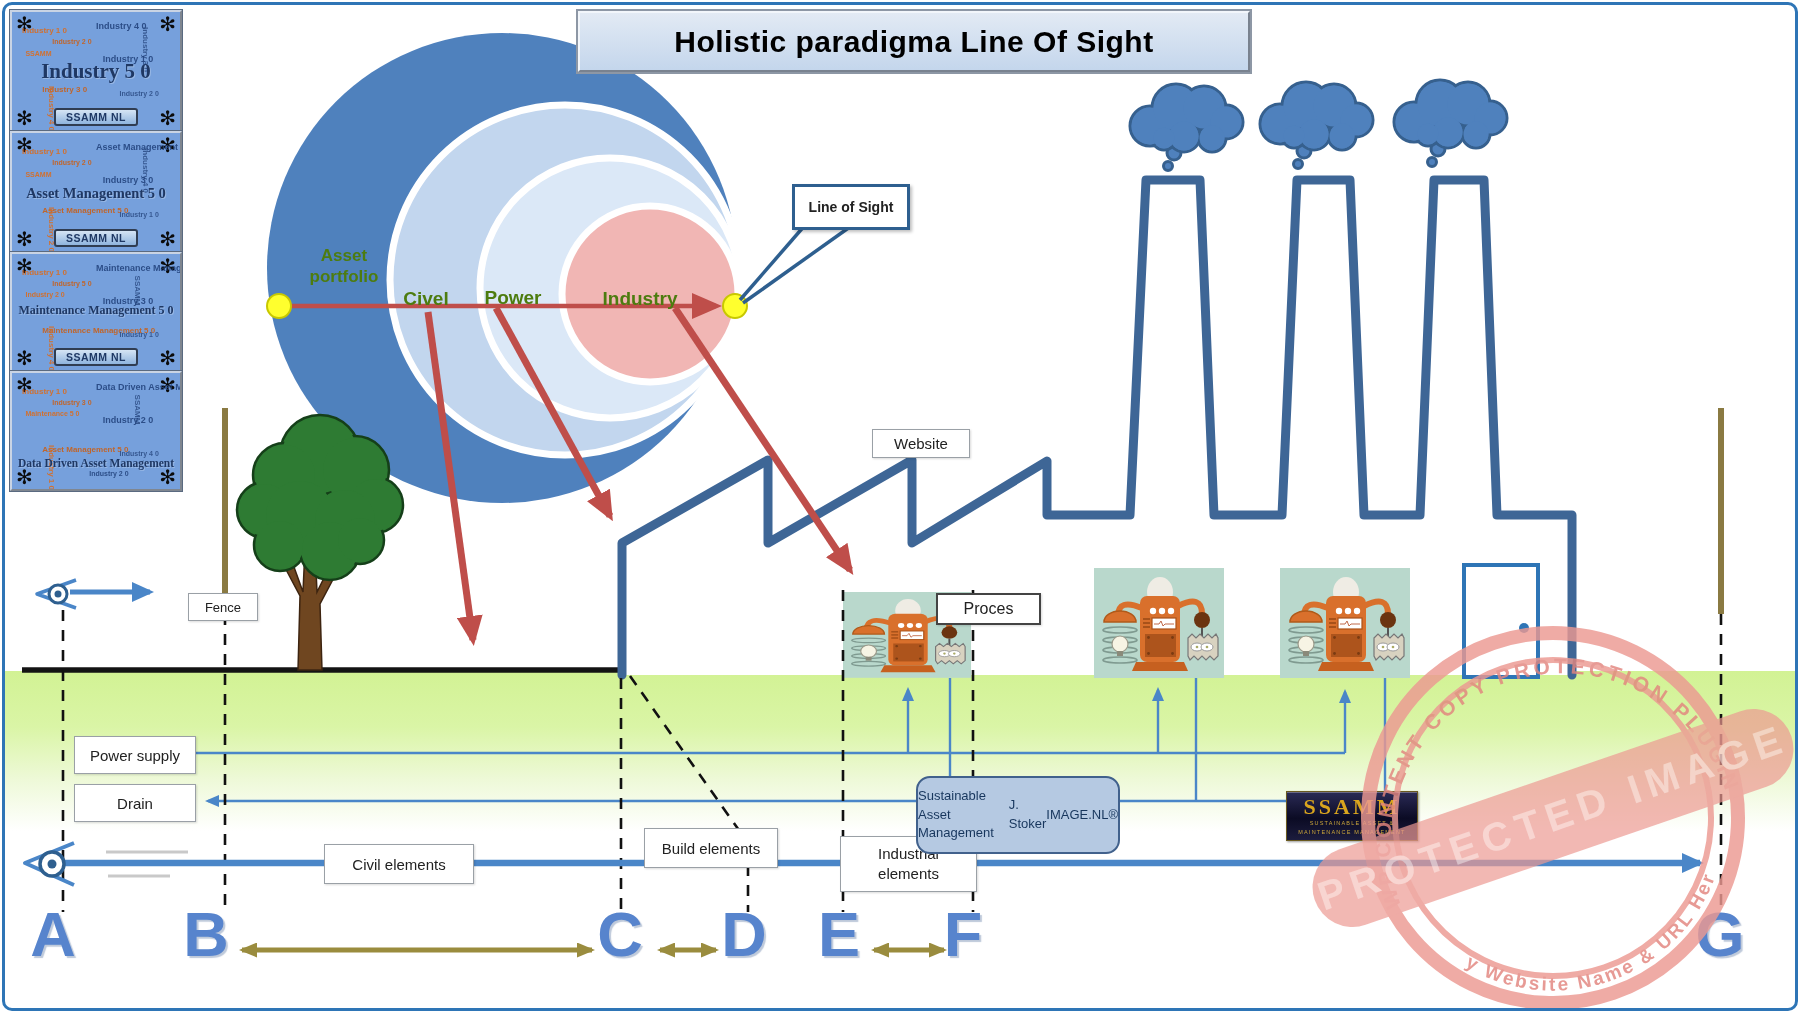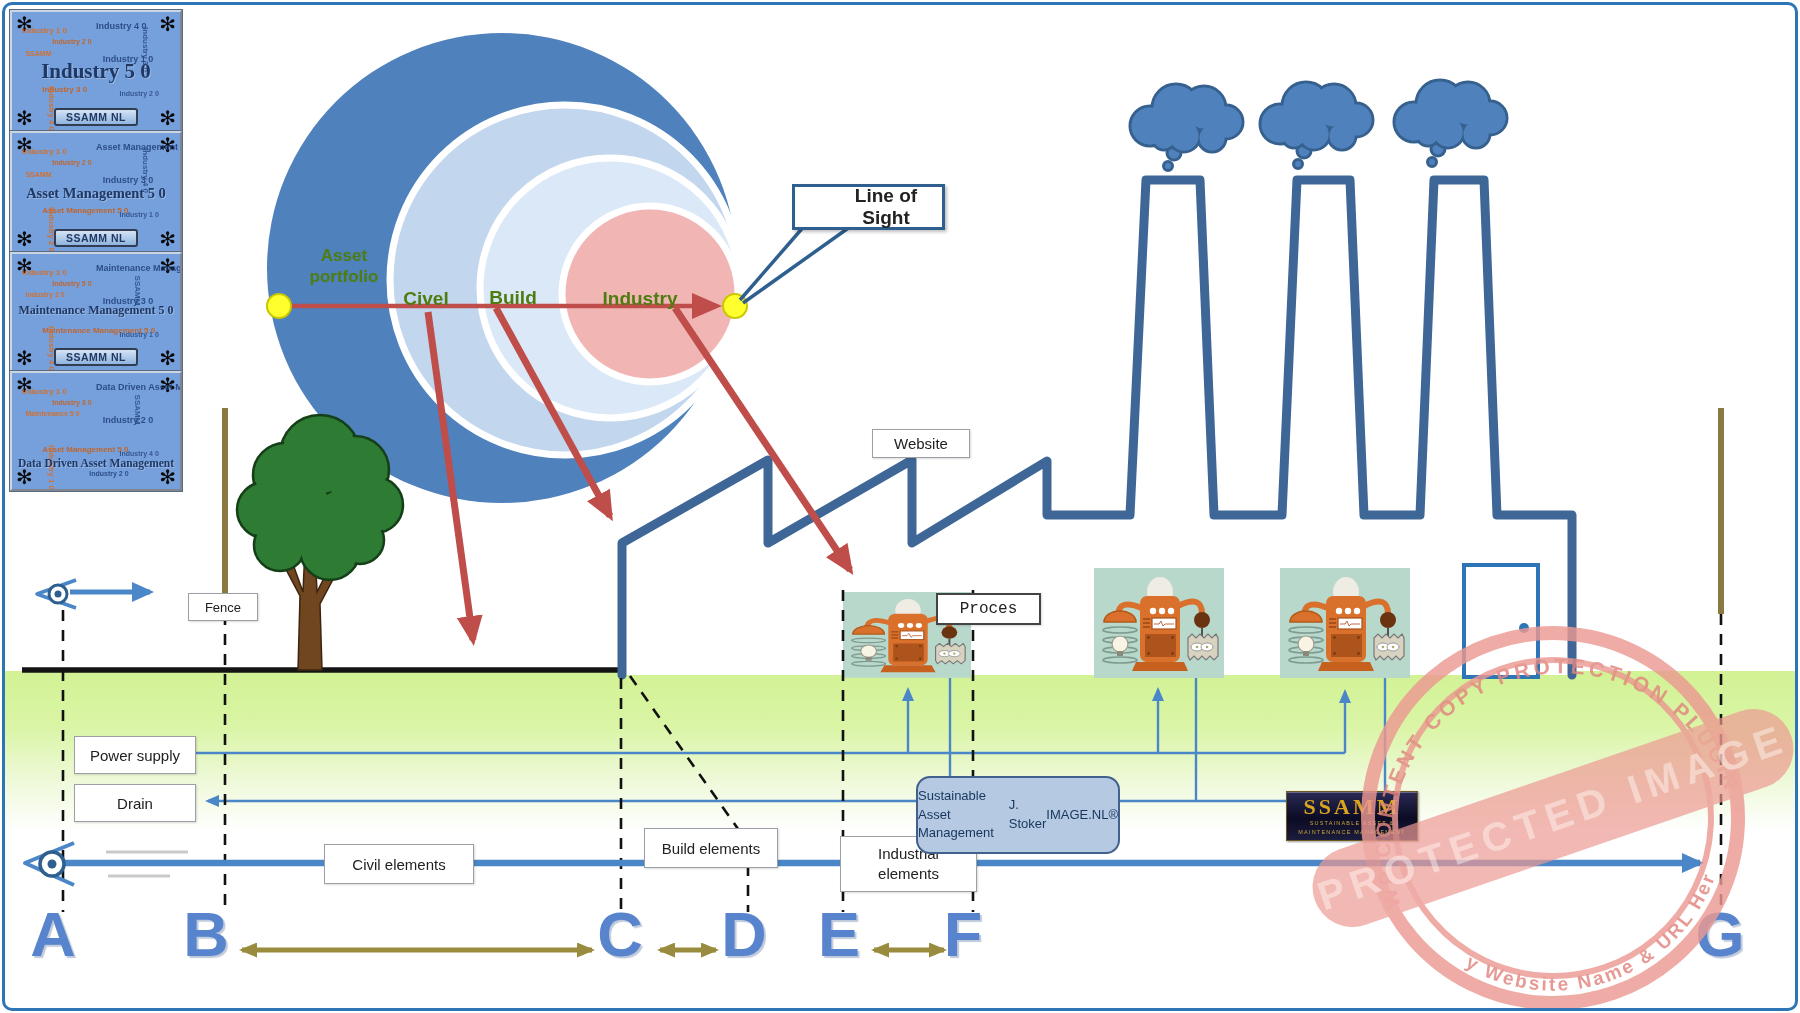--- a/index.html
+++ b/index.html
@@ -249,20 +249,21 @@
       <line x1="108" y1="876" x2="170" y2="876" stroke="#c9c9c9" stroke-width="3"></line>
     </g>
 
     <g stroke="#9a8c3e" stroke-width="5" fill="none">
       <line x1="242" y1="950" x2="592" y2="950" marker-start="url(#mOlive)" marker-end="url(#mOlive)"></line>
       <line x1="660" y1="950" x2="716" y2="950" marker-start="url(#mOlive)" marker-end="url(#mOlive)"></line>
       <line x1="874" y1="950" x2="944" y2="950" marker-start="url(#mOlive)" marker-end="url(#mOlive)"></line>
     </g>
   </svg>
 
+  <div id="title-bar">Holistic paradigma Line Of Sight</div>
 
   <div id="panels-layer">
       <div class="panel" style="top: 10px; height: 118px;">
         <span class="corner" style="top: 2px; left: 4px;">✻</span>
         <span class="corner" style="top: 2px; bottom: 4px; right: 4px;">✻</span>
         <span class="corner" style="left: 4px; bottom: 2px;">✻</span>
         <span class="corner" style="bottom: 2px; right: 4px;">✻</span>
         <span class="scatter" style="left: 6%; top: 12%; font-size: 8px; color: rgb(217, 108, 32);">Industry 1 0</span>
         <span class="scatter" style="left: 50%; top: 8%; font-size: 9px; color: rgb(36, 69, 127);">Industry 4 0</span>
         <span class="scatter" style="left: 24%; top: 22%; font-size: 7px; color: rgb(200, 96, 26);">Industry 2 0</span>
@@ -326,28 +327,28 @@
         <span class="scatter" style="left: 18%; top: 62%; font-size: 8px; color: rgb(200, 96, 26);">Asset Management 5 0</span>
         <span class="scatter" style="left: 64%; top: 66%; font-size: 7px; color: rgb(47, 80, 137);">Industry 4 0</span>
         <span class="scatter" style="left: 10%; top: 78%; font-size: 8px; color: rgb(217, 108, 32); transform: rotate(90deg);">Industry 1 0</span>
         <span class="scatter" style="left: 46%; top: 84%; font-size: 7px; color: rgb(36, 69, 127);">Industry 2 0</span>
         <div class="ptitle" style="font-size: 11.5px; top: 72%;">Data Driven Asset Management</div>
       </div>
     </div>
 
   <div class="circ-lbl" style="left:296px;top:245px;width:96px;font-size:17px;line-height:1.25;">Asset portfolio</div>
   <div class="circ-lbl" style="left:396px;top:288px;width:60px;font-size:19px;">Civel</div>
-  <div class="circ-lbl" style="left:483px;top:287px;width:60px;font-size:19px;">Build</div>
+  <div class="circ-lbl" style="left:483px;top:287px;width:60px;font-size:19px;">Power</div>
   <div class="circ-lbl" style="left:598px;top:288px;width:84px;font-size:19px;">Industry</div>
 
-  <div class="lbl" style="left:792px;top:184px;width:112px;height:40px;font-size:19px;font-weight:bold;border:3px solid #2e5f8f;box-shadow:2px 2px 3px rgba(0,0,0,.25);padding-left:35px;">Line of Sight</div>
+  <div class="lbl" style="left:792px;top:184px;width:112px;height:40px;font-size:14px;font-weight:bold;border:3px solid #2e5f8f;box-shadow:2px 2px 3px rgba(0,0,0,.25);">Line of Sight</div>
 
   <div class="lbl" style="left:188px;top:593px;width:68px;height:26px;font-size:13px;">Fence</div>
   <div class="lbl" style="left:872px;top:429px;width:96px;height:27px;font-size:15px;">Website</div>
-  <div class="lbl" style="left:936px;top:593px;width:101px;height:28px;font-size:16px;border:2px solid #444;font-family:Liberation Mono, monospace;">Proces</div>
+  <div class="lbl" style="left:936px;top:593px;width:101px;height:28px;font-size:16px;border:2px solid #444;">Proces</div>
   <div class="lbl" style="left:74px;top:736px;width:120px;height:36px;font-size:15px;">Power supply</div>
   <div class="lbl" style="left:74px;top:784px;width:120px;height:36px;font-size:15px;">Drain</div>
   <div class="lbl" style="left:324px;top:844px;width:148px;height:38px;font-size:15px;">Civil elements</div>
   <div class="lbl" style="left:620px;top:828px;width:132px;height:38px;font-size:15px;margin-left:24px;">Build elements</div>
   <div class="lbl" style="left:840px;top:836px;width:137px;height:56px;font-size:15px;line-height:1.35;padding:0 14px;box-sizing:border-box;">Industrial elements</div>
 
   <div id="letters-layer">
       <span class="marker-letter" style="left: 53px;">A</span>
       <span class="marker-letter" style="left: 206px;">B</span>
       <span class="marker-letter" style="left: 620px;">C</span>

